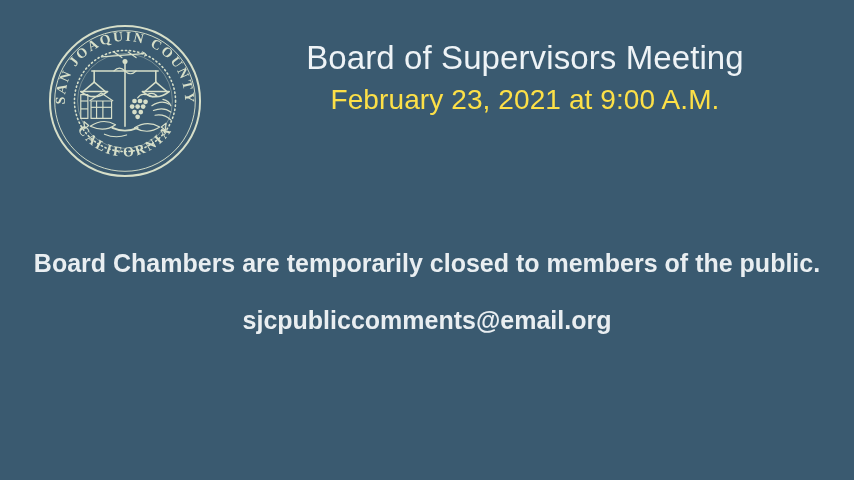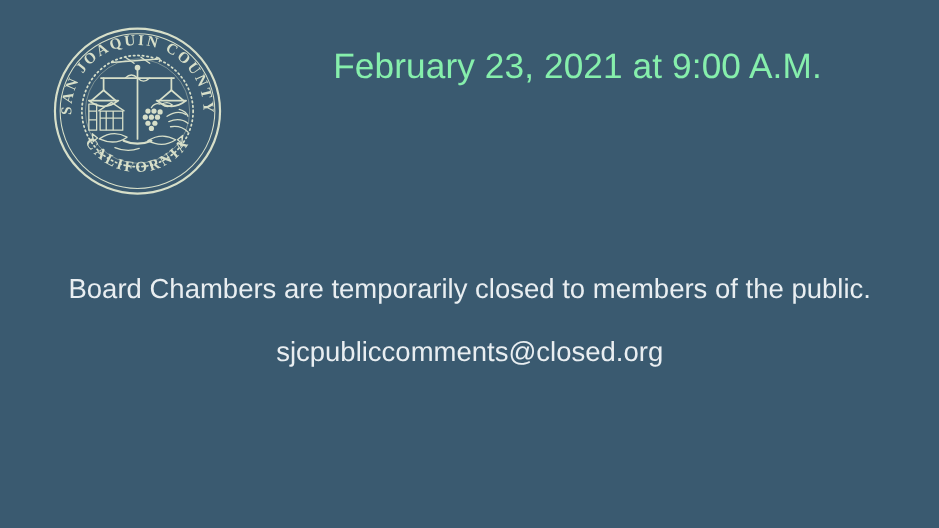--- a/index.html
+++ b/index.html
@@ -48,40 +48,40 @@
   #meeting-title {
     font-size: 33px;
     font-weight: 400;
     line-height: 40px;
     color: #eef3f6;
     letter-spacing: 0.1px;
     white-space: nowrap;
   }
   #meeting-datetime {
     margin-top: 7px;
-    font-size: 32px;
+    font-size: 28px;
     font-weight: 400;
     line-height: 30px;
-    color: #86efac;
+    color: #fde047;
     letter-spacing: 0.1px;
     white-space: nowrap;
   }
 
   
   #notice-block {
     position: absolute;
     left: 0;
     top: 248px;
     width: 854px;
     text-align: center;
   }
   .notice-line {
     color: #e9eef1;
     font-size: 25px;
-    font-weight: 400;
+    font-weight: 700;
     line-height: 31px;
     white-space: nowrap;
   }
   .notice-line + .notice-line {
     margin-top: 26px;
   }
 </style>
 </head>
 <body>
 
@@ -182,21 +182,22 @@
         <path d="M 56,132 q 16,-11 32,-2 q -14,10 -32,2 z"></path>
         <path d="M 54,131 l -6,-5 l 1,9 z"></path>
         <path d="M 112,134 q 16,-10 32,-1 q -15,10 -32,1 z"></path>
         <path d="M 146,133 l 6,-5 l -1,9 z"></path>
         <path d="M 74,142 q 14,6 28,1"></path>
       </g>
     </svg>
   </div>
 
   <div id="header-block">
+    <div id="meeting-title">Board of Supervisors Meeting</div>
     <div id="meeting-datetime">February 23, 2021 at 9:00 A.M.</div>
   </div>
 
   <div id="notice-block">
     <div class="notice-line">Board Chambers are temporarily closed to members of the public.</div>
-    <div class="notice-line">sjcpubliccomments@closed.org</div>
+    <div class="notice-line">sjcpubliccomments@email.org</div>
   </div>
 
 </div>
 
 </body></html>

